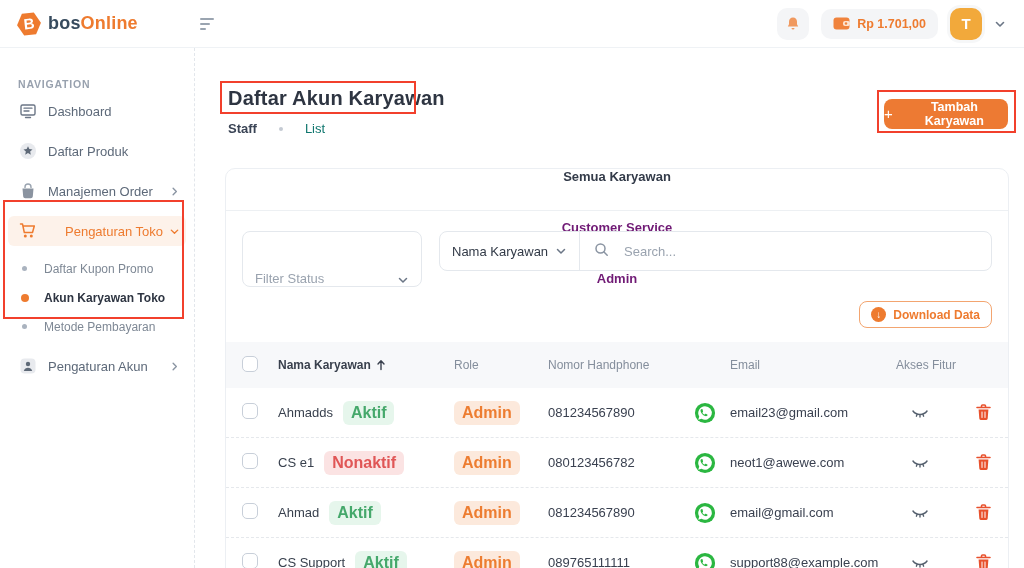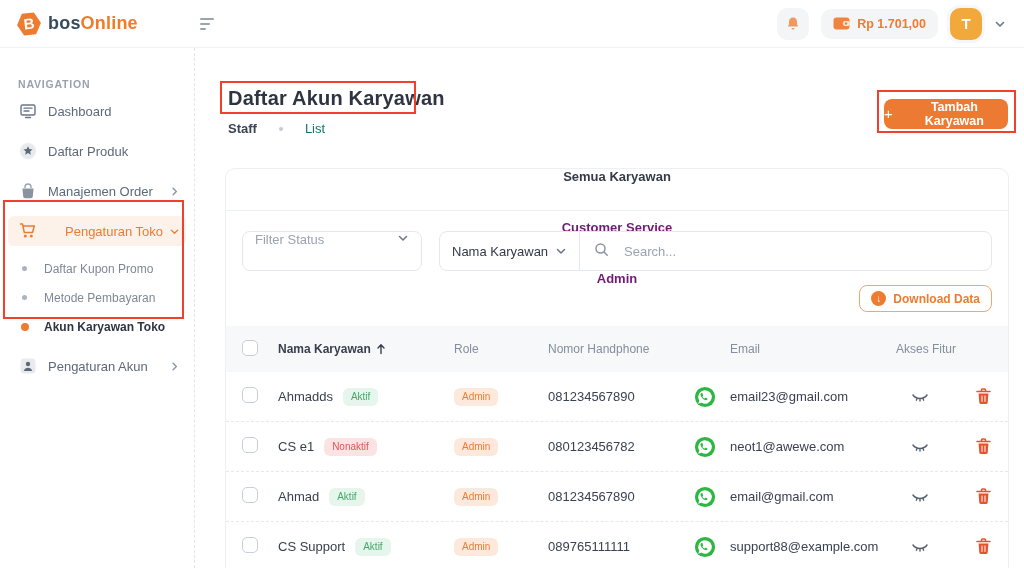--- a/index.html
+++ b/index.html
@@ -55,21 +55,21 @@
              justify-content:center; gap:8px; cursor:pointer; font-family:inherit; }
   .add-btn .plus { font-size:15px; font-weight:normal; margin-top:-1px; }
 
   .card { position:absolute; left:30px; top:120px; width:784px; height:460px; background:#fff;
           border:1px solid #eceff3; border-radius:10px 10px 0 0; }
   .tabs { display:flex; align-items:center; gap:36px; height:42px; padding:0 24px; border-bottom:1px solid #edf0f3;flex-direction:column; }
   .tab { font-size:13px; color:#701a75; font-weight:bold; cursor:pointer; }
   .tab.active { color:#333b49; }
 
   .filter-row { display:flex; gap:17px; margin:20px 16px 0 16px; }
-  .select-box { width:180px; height:40px; border:1px solid #e4e8ed; border-radius:8px; display:flex; align-items:flex-start;
+  .select-box { width:180px; height:56px; border:1px solid #e4e8ed; border-radius:8px; display:flex; align-items:flex-end;
                 padding:0 12px; font-size:13px; color:#9aa3af; cursor:pointer; }
   .select-box .chev { margin-left:auto; display:flex; }
   .search-group { flex:1; height:40px; border:1px solid #e4e8ed; border-radius:8px; display:flex; align-items:center; }
   .search-cat { width:140px; height:100%; display:flex; align-items:center; padding:0 12px; font-size:13px; color:#323a47;
                 border-right:1px solid #e4e8ed; cursor:pointer; }
   .search-cat .chev { margin-left:auto; display:flex; }
   .search-field { flex:1; display:flex; align-items:center; gap:15px; padding:0 14px; }
   .search-field input { border:none; outline:none; flex:1; font-size:13px; color:#3a4150; font-family:inherit; background:transparent; }
   .search-field input::placeholder { color:#9aa3af; }
 
@@ -82,21 +82,21 @@
 
   
   .thead, .trow { display:grid; grid-template-columns:36px 176px 94px 146px 36px 166px 80px 1fr;
                   align-items:center; padding:0 16px; }
   .thead { height:46px; background:#f7f8fa; margin-top:14px; font-size:12px; color:#848e9c; }
   .thead .th-name { color:#39404d; font-weight:bold; display:flex; align-items:center; gap:5px; }
   .trow { height:50px; border-bottom:1px dashed #e5e8ec; font-size:13px; color:#3a4150; }
   .checkbox { width:16px; height:16px; border:1.5px solid #c8cfd9; border-radius:5px; background:#fff; display:inline-block; cursor:pointer; }
   .name-cell { display:flex; align-items:center; gap:10px; }
   .name-cell .name { color:#39414e; }
-  .badge { display:inline-block; padding:4px 8px; border-radius:6px; font-size:10px; font-weight:normal; line-height:1; }
+  .badge { display:inline-block; padding:4px 8px; border-radius:6px; font-size:16px; font-weight:bold; line-height:1; }
   .badge-green { background:#e6f6ec; color:#45a86b; }
   .badge-red { background:#fbe3e3; color:#e05656; }
   .badge-role { background:#fce9dc; color:#ed7d31; }
   .wa-cell, .akses-cell { display:flex; }
   .akses-cell { padding-left:14px; }
   .trash-cell { display:flex; justify-content:flex-end; padding-right:6px; }
   .wa-cell span, .akses-cell span, .trash-cell span { display:flex; cursor:pointer; }
 
   
   .ann { position:absolute; border:2px solid #f2402c; pointer-events:none; }
@@ -198,27 +198,27 @@
         <svg width="11" height="11" viewBox="0 0 12 12">
             <path d="M2.5 4.5 L6 8 L9.5 4.5" fill="none" stroke="#ee7b2f" stroke-width="1.5" stroke-linecap="round" stroke-linejoin="round"></path>
           </svg>
       </span>
     </div>
     <div class="gap8"></div>
     <div class="sub-item">
       <span class="dot"></span>
       <span class="lbl">Daftar Kupon Promo</span>
     </div>
+    <div class="sub-item active">
+      <span class="dot"></span>
+      <span class="lbl">Akun Karyawan Toko</span>
+    </div>
     <div class="sub-item">
       <span class="dot"></span>
       <span class="lbl">Metode Pembayaran</span>
-    </div>
-    <div class="sub-item active">
-      <span class="dot"></span>
-      <span class="lbl">Akun Karyawan Toko</span>
     </div>
     <div class="gap8"></div>
     <div class="nav-item">
       <span class="nav-ic">
         <svg width="18" height="18" viewBox="0 0 18 18">
             <rect x="1.5" y="1.5" width="15" height="15" rx="4" fill="#e8eaee"></rect>
             <circle cx="9" cy="7" r="2.2" fill="#5e6977"></circle>
             <path d="M4.8 14c.6-2.2 2.3-3.3 4.2-3.3s3.6 1.1 4.2 3.3z" fill="#5e6977"></path>
           </svg>
       </span>

